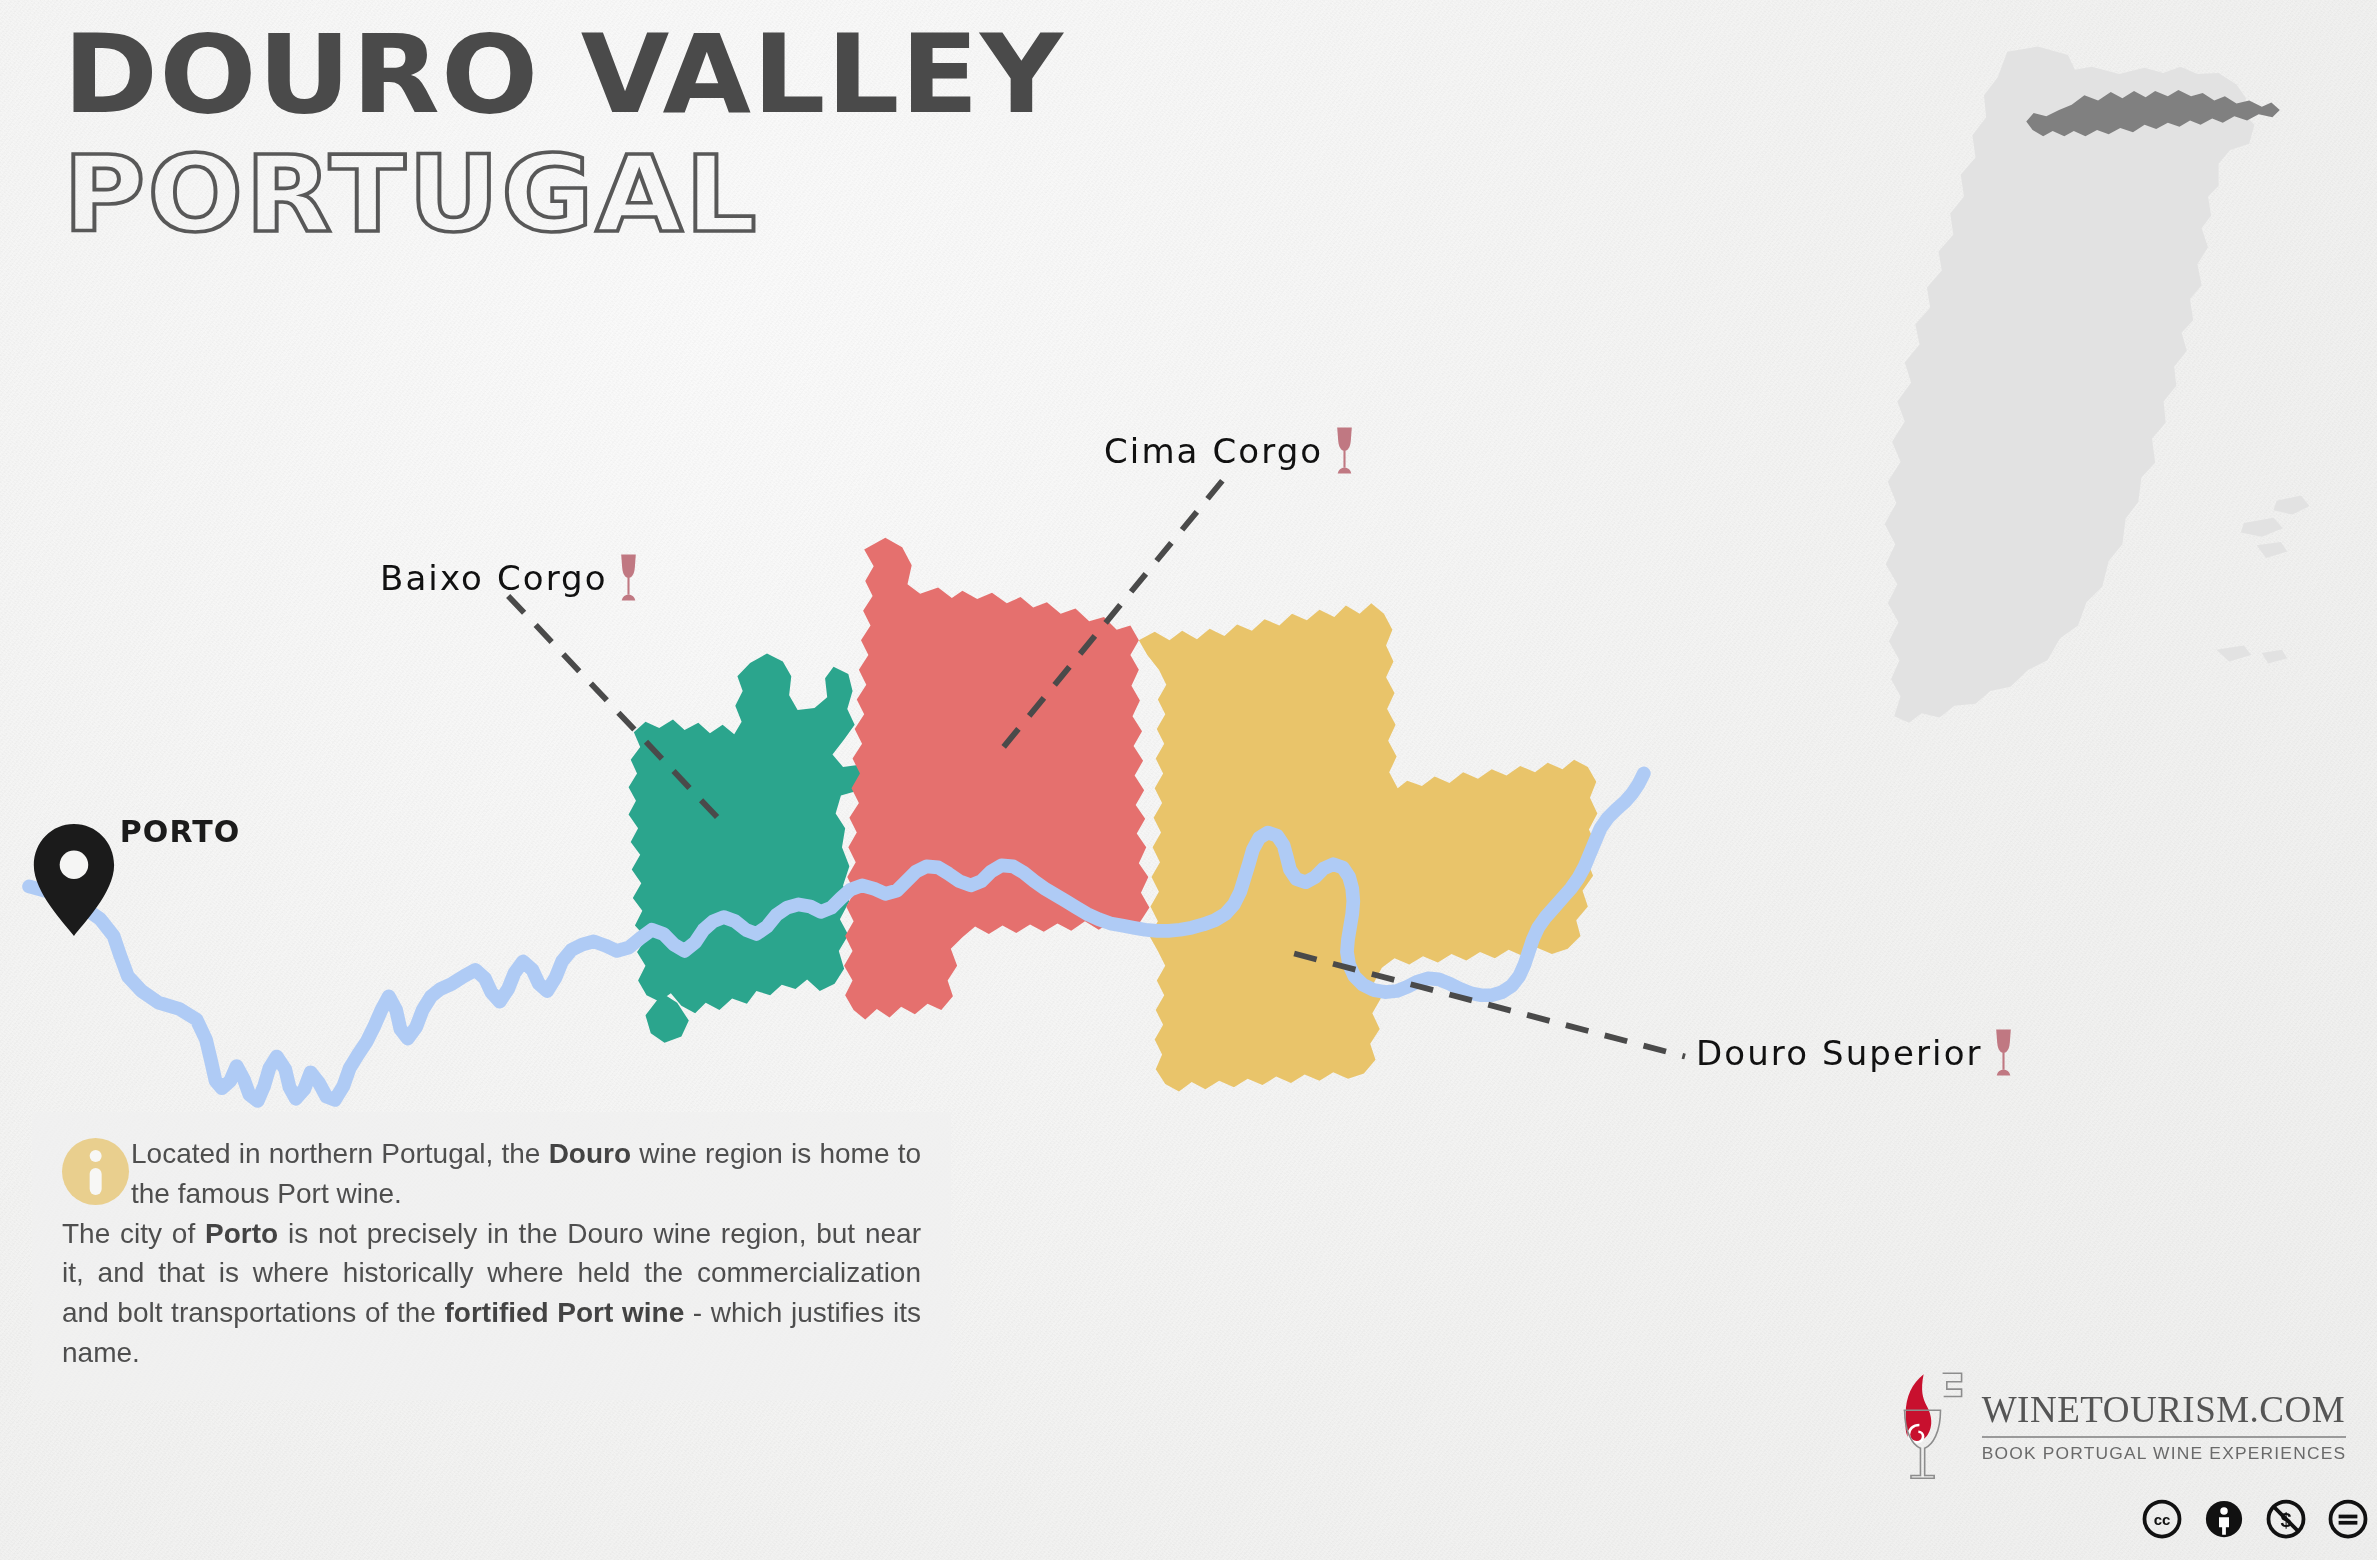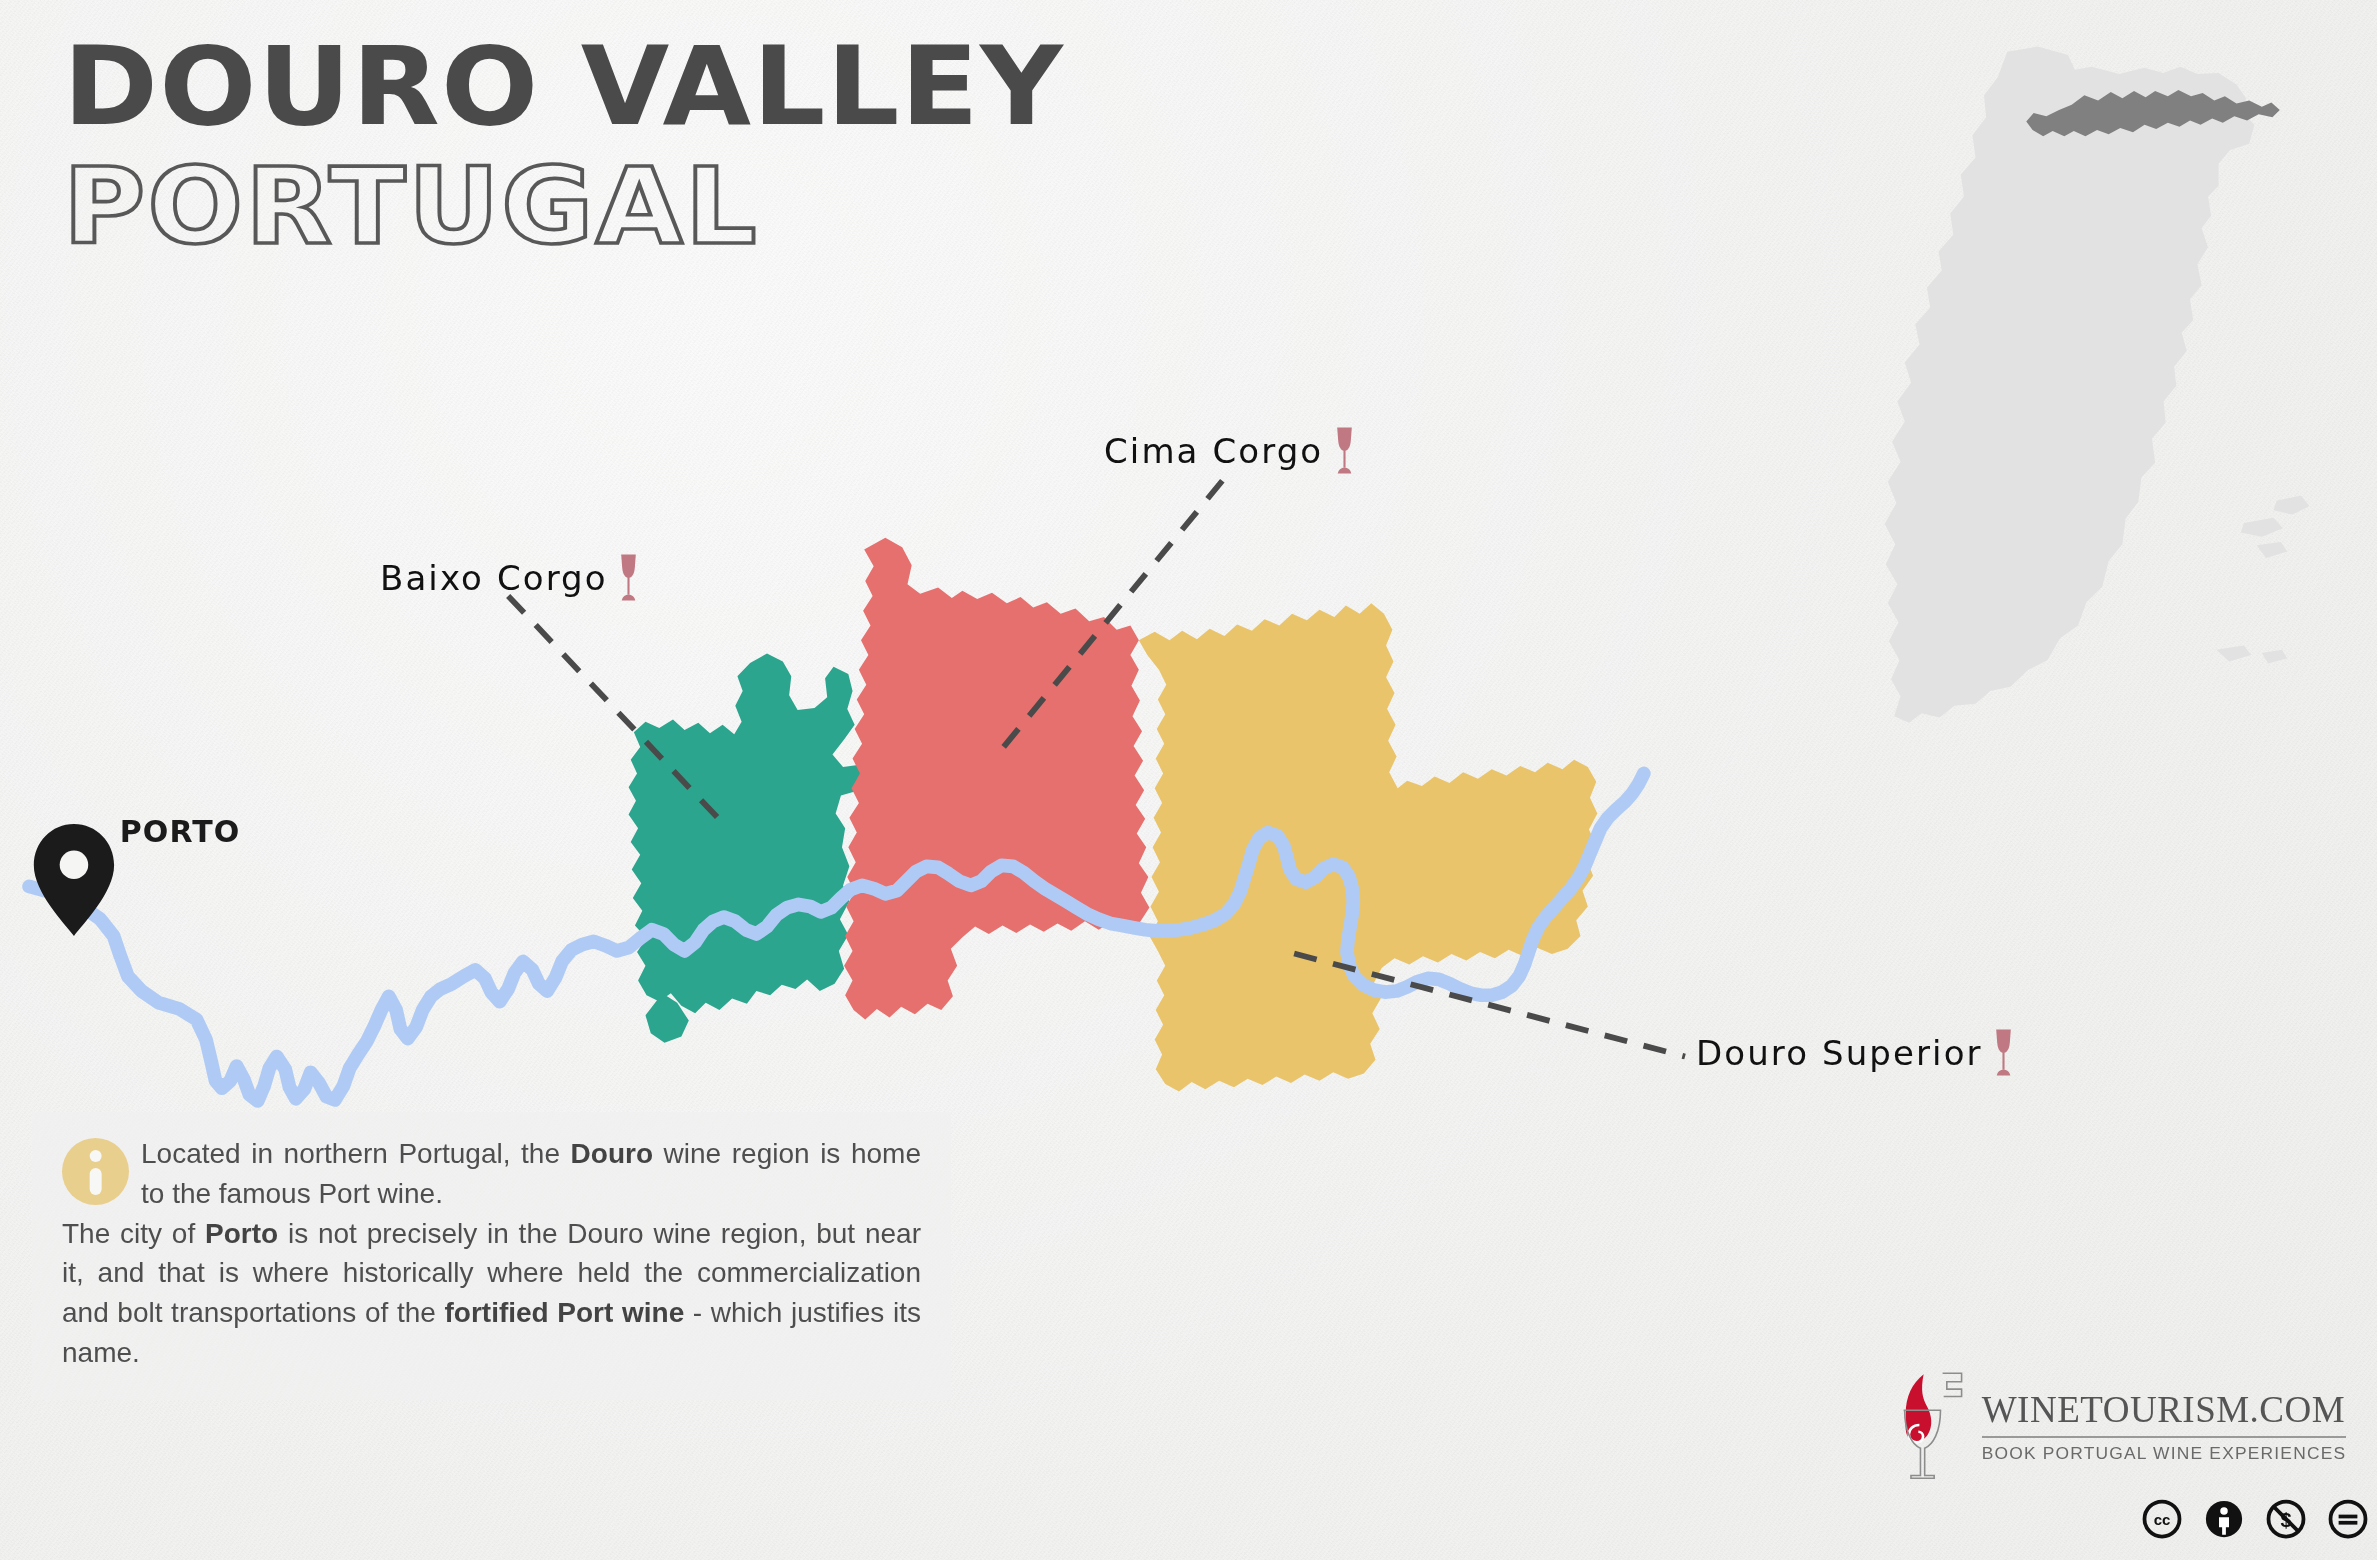--- a/index.html
+++ b/index.html
@@ -14,21 +14,21 @@
     background-color:#f5f5f4;
     background-image:
       repeating-linear-gradient(37deg, rgba(0,0,0,.012) 0 1.1px, rgba(255,255,255,0) 1.1px 2.6px),
       repeating-linear-gradient(-51deg, rgba(0,0,0,.011) 0 1.1px, rgba(255,255,255,0) 1.1px 3.2px),
       repeating-linear-gradient(8deg, rgba(0,0,0,.008) 0 0.5px, rgba(255,255,255,0) 0.5px 2.1px),
       radial-gradient(circle at 30% 20%, #fafafa 0%, #f2f2f1 60%, #efefee 100%);
     pointer-events:none;
   }
 
   
-  #title-block{position:absolute;left:63px;top:33px;}
+  #title-block{position:absolute;left:63px;top:21px;}
   #title-main{
     font-size:108px;line-height:1.0;font-weight:bold;letter-spacing:1.1px;
     color:#4a4a4a;font-family:"DejaVu Sans",sans-serif;
     transform:scaleX(1.06);transform-origin:left center;
     margin:0;white-space:nowrap;
   }
   #title-sub{
     font-size:106px;line-height:1.05;font-weight:bold;letter-spacing:2.1px;
     color:transparent;
     -webkit-text-stroke:3.7px #585858;
@@ -56,21 +56,21 @@
     color:#1b1b1b;letter-spacing:1.1px;
   }
 
   
   #info-box{
     position:absolute;left:32px;top:1112px;width:919px;
     background:rgba(240,240,240,.72);
     padding:22px 30px 27.5px 30px;
     box-sizing:border-box;
   }
-  #info-row1{display:flex;align-items:flex-start;gap:12px;}
+  #info-row1{display:flex;align-items:flex-start;gap:2px;}
   #info-icon{
     flex:0 0 auto;width:67px;height:67px;border-radius:50%;
     background:#e9cf8e;position:relative;margin-top:4.2px;
   }
   #info-icon .dot{
     position:absolute;left:50%;top:11.6px;transform:translateX(-50%);
     width:12.7px;height:12.7px;border-radius:50%;background:#f7f7f5;
   }
   #info-icon .stem{
     position:absolute;left:50%;top:30px;transform:translateX(-50%);

